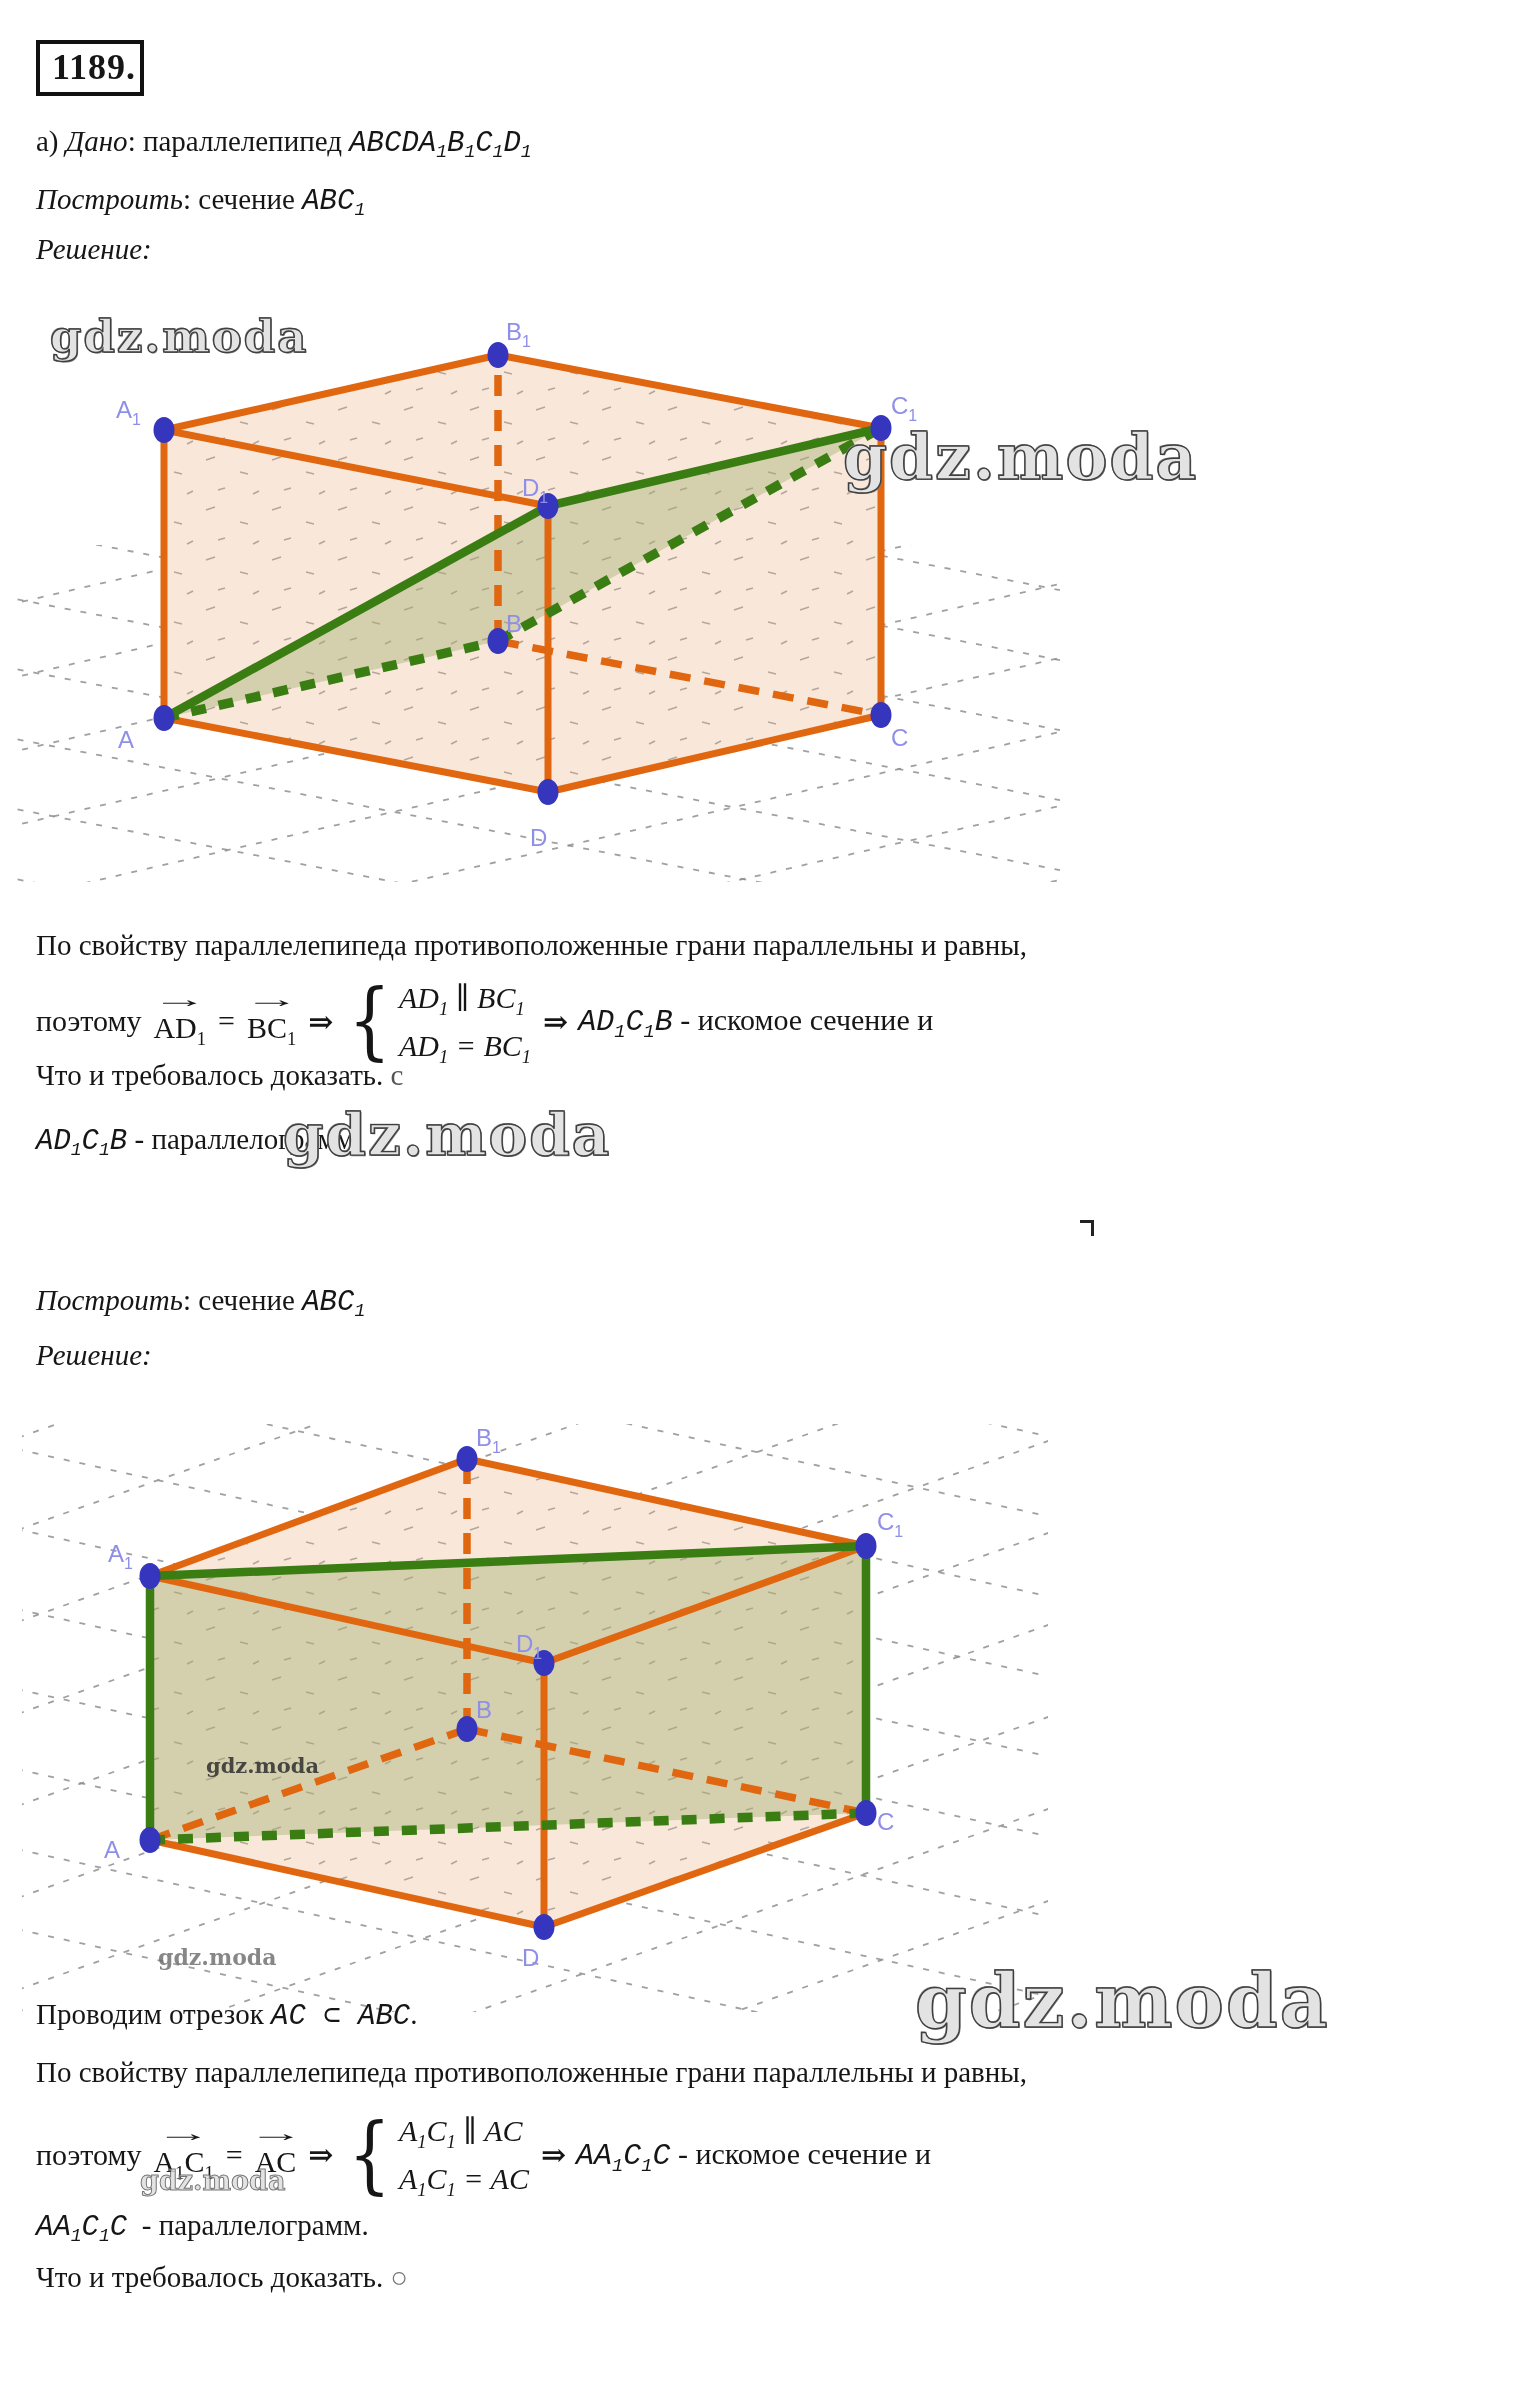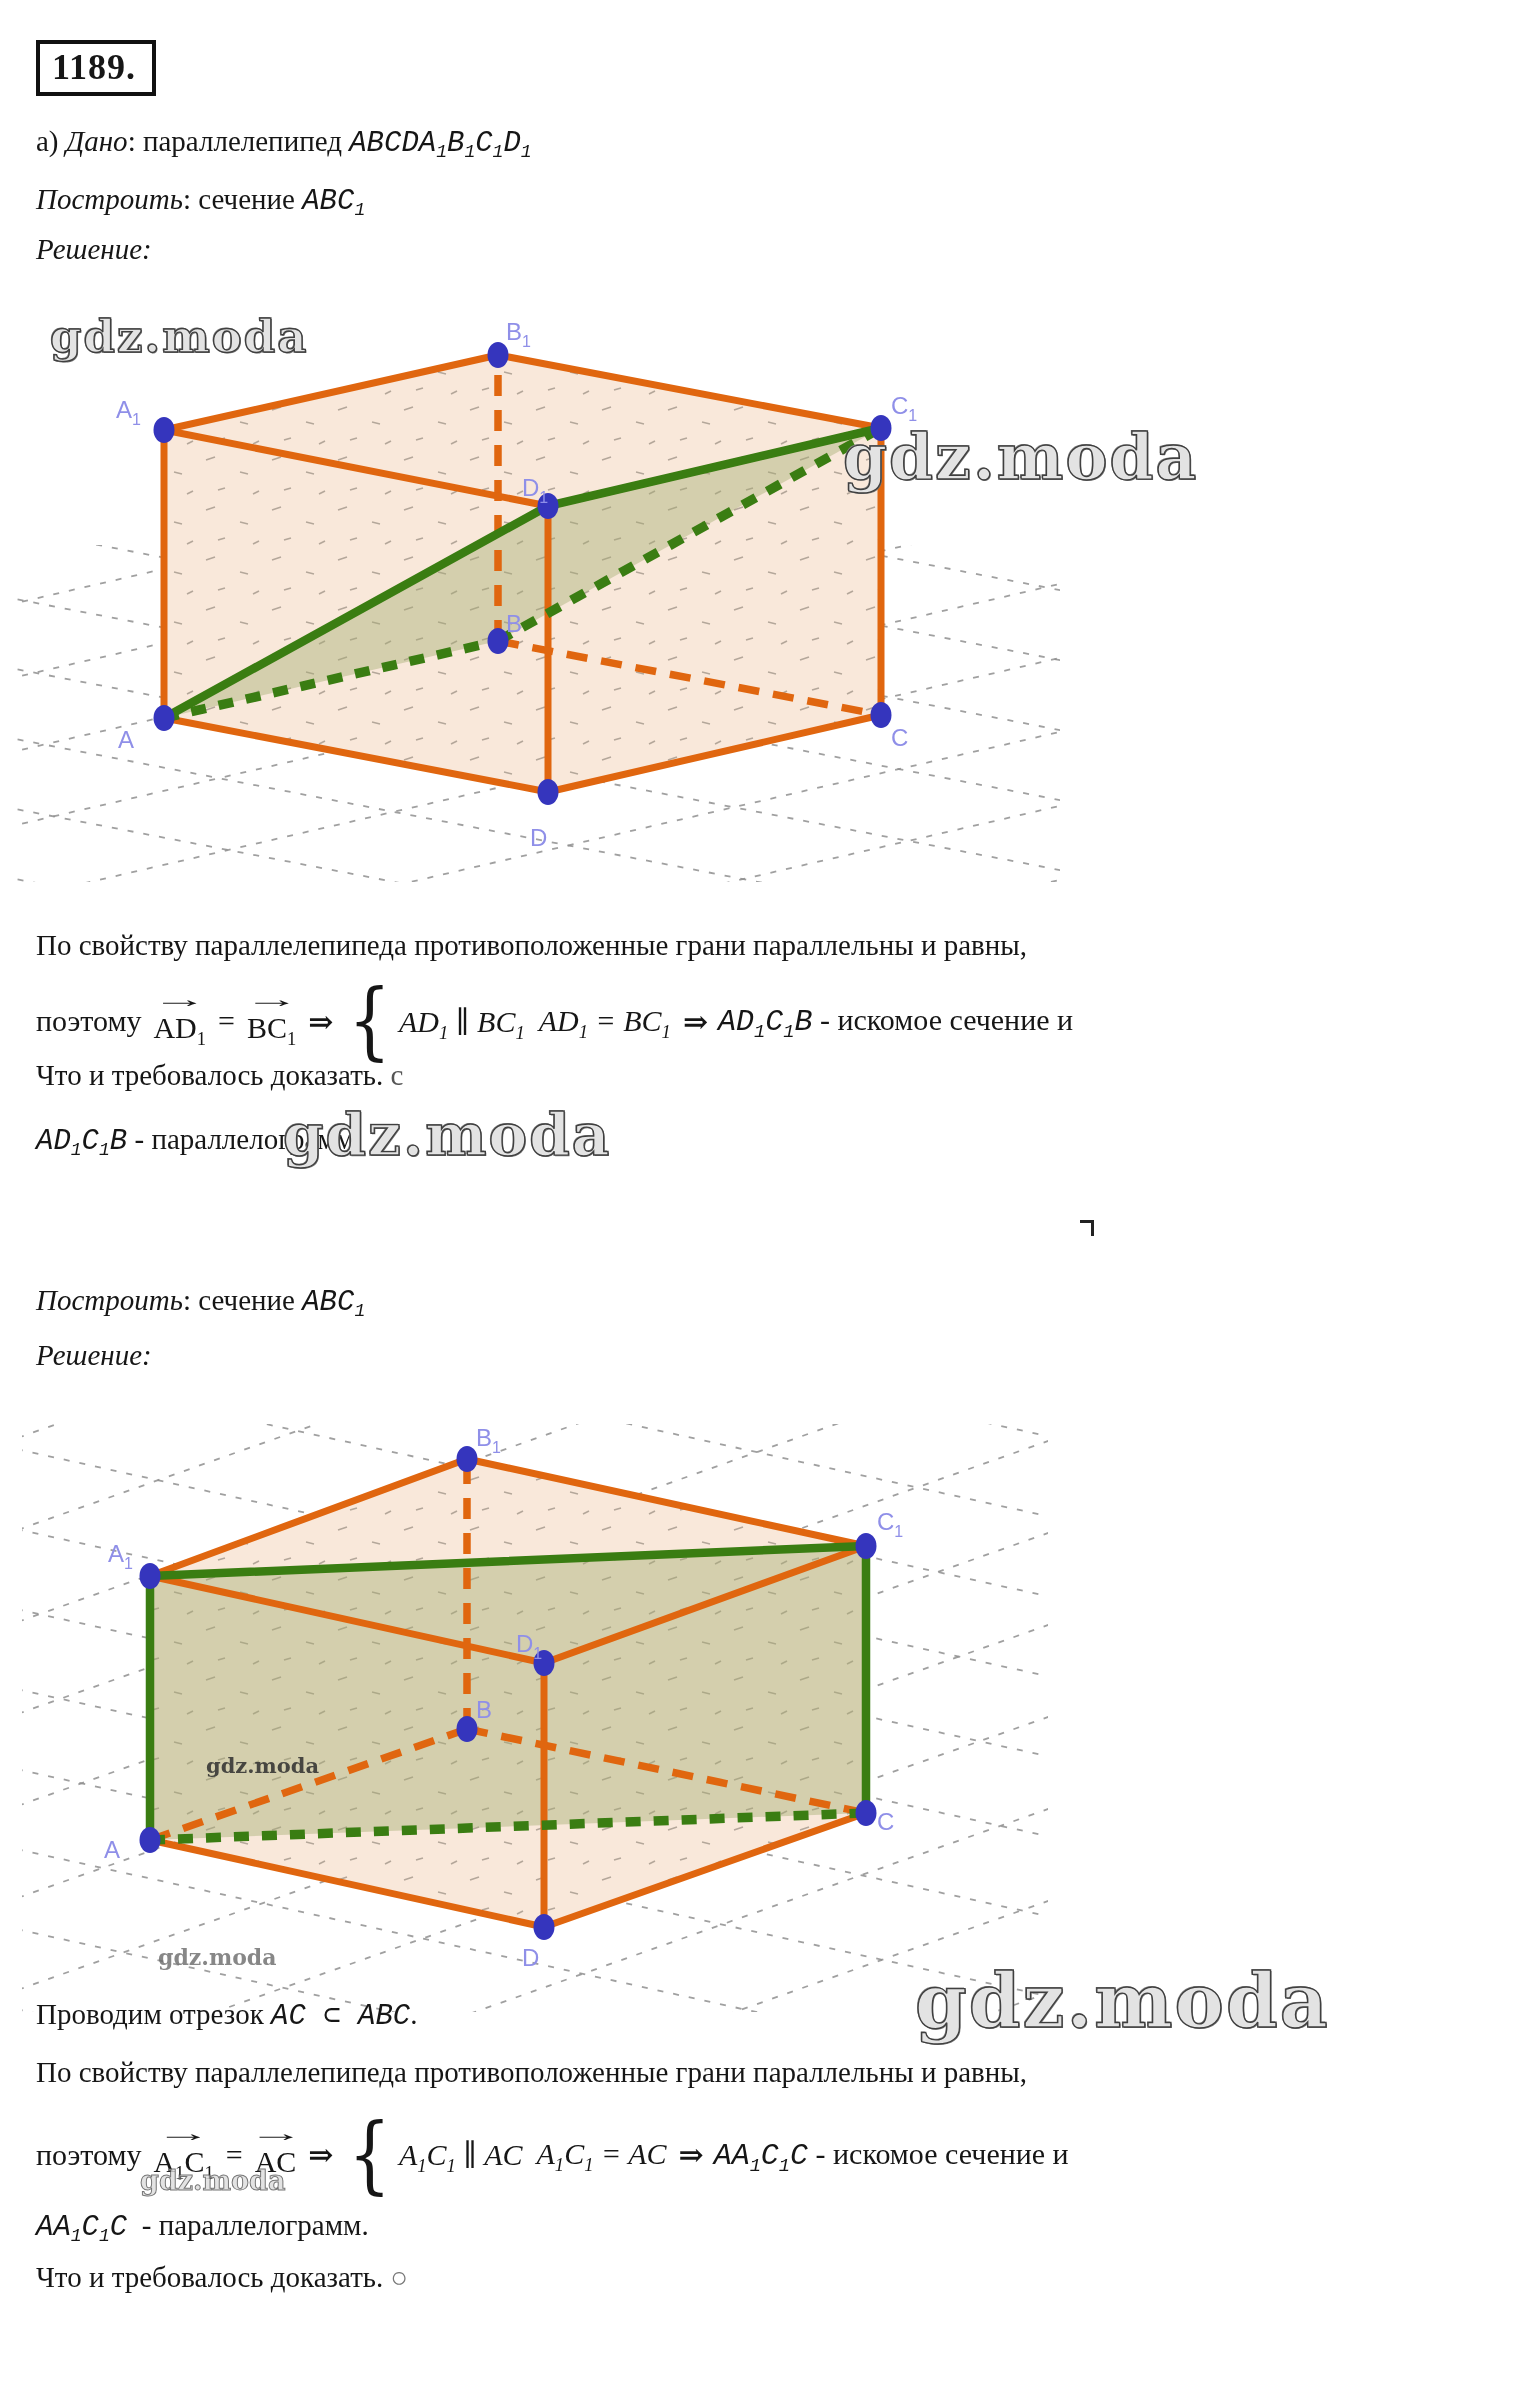--- a/index.html
+++ b/index.html
@@ -2,31 +2,31 @@
 <html><head>
 <meta charset="utf-8">
 <style>
   html,body{margin:0;padding:0;background:#fff;}
   #page{position:relative;width:1532px;height:2401px;background:#fff;overflow:hidden;
         font-family:"Liberation Serif","DejaVu Serif",serif;color:#161616;}
   .line{position:absolute;left:36px;white-space:nowrap;font-size:29px;line-height:1.32;}
   .line i{font-style:italic;}
   .m{font-style:italic;font-family:Liberation Mono, monospace;}
   sub{font-size:0.62em;vertical-align:-0.35em;line-height:0;}
-  .numbox{position:absolute;left:36px;top:40px;border:4px solid #111;padding:2px 16px 4px 12px;
+  .numbox{position:absolute;left:36px;top:40px;border:4px solid #111;padding:2px 4px 4px 12px;
           font-weight:bold;font-size:36px;letter-spacing:1px;}
   
   .frow{position:absolute;left:36px;display:flex;align-items:center;gap:12px;font-size:30px;white-space:nowrap;}
   .vec{position:relative;display:inline-block;padding-top:14px;}
   .vec::after{content:"→";position:absolute;left:0;right:0;top:-11px;font-size:0.78em;font-style:normal;
               text-align:center;transform:scaleX(2.4);transform-origin:center;}
   .impl{font-size:30px;letter-spacing:-2px;font-weight:bold;}
   .cases{display:flex;align-items:center;}
   .cbrace{font-size:84px;font-weight:300;line-height:0.9;transform:scaleX(.8);font-family:"DejaVu Serif",serif;}
-  .crows{display:flex;flex-direction:row;gap:14px;margin-left:2px;}
+  .crows{display:flex;flex-direction:column;gap:14px;margin-left:2px;}
   .crow{font-style:italic;}
   
   .wm{position:absolute;font-family:"DejaVu Serif",serif;font-weight:bold;white-space:nowrap;
       color:#e3e3e3;-webkit-text-stroke:1.4px #3f3f3f;letter-spacing:2px;
       text-shadow:1px 1px 0 #777, -1px -1px 0 #888;}
   .wm-dark{position:absolute;font-family:"DejaVu Serif",serif;font-weight:bold;white-space:nowrap;color:#2f2f2f;opacity:.85;}
   .wm-gray{position:absolute;font-family:"DejaVu Serif",serif;font-weight:bold;white-space:nowrap;color:#6a6a6a;opacity:.8;}
   svg{position:absolute;left:0;}
   .eo{stroke:#e0660f;stroke-width:7;fill:none;stroke-linecap:round;}
   .eod{stroke:#e0660f;stroke-width:7.5;fill:none;stroke-dasharray:21 14;stroke-linecap:butt;}

